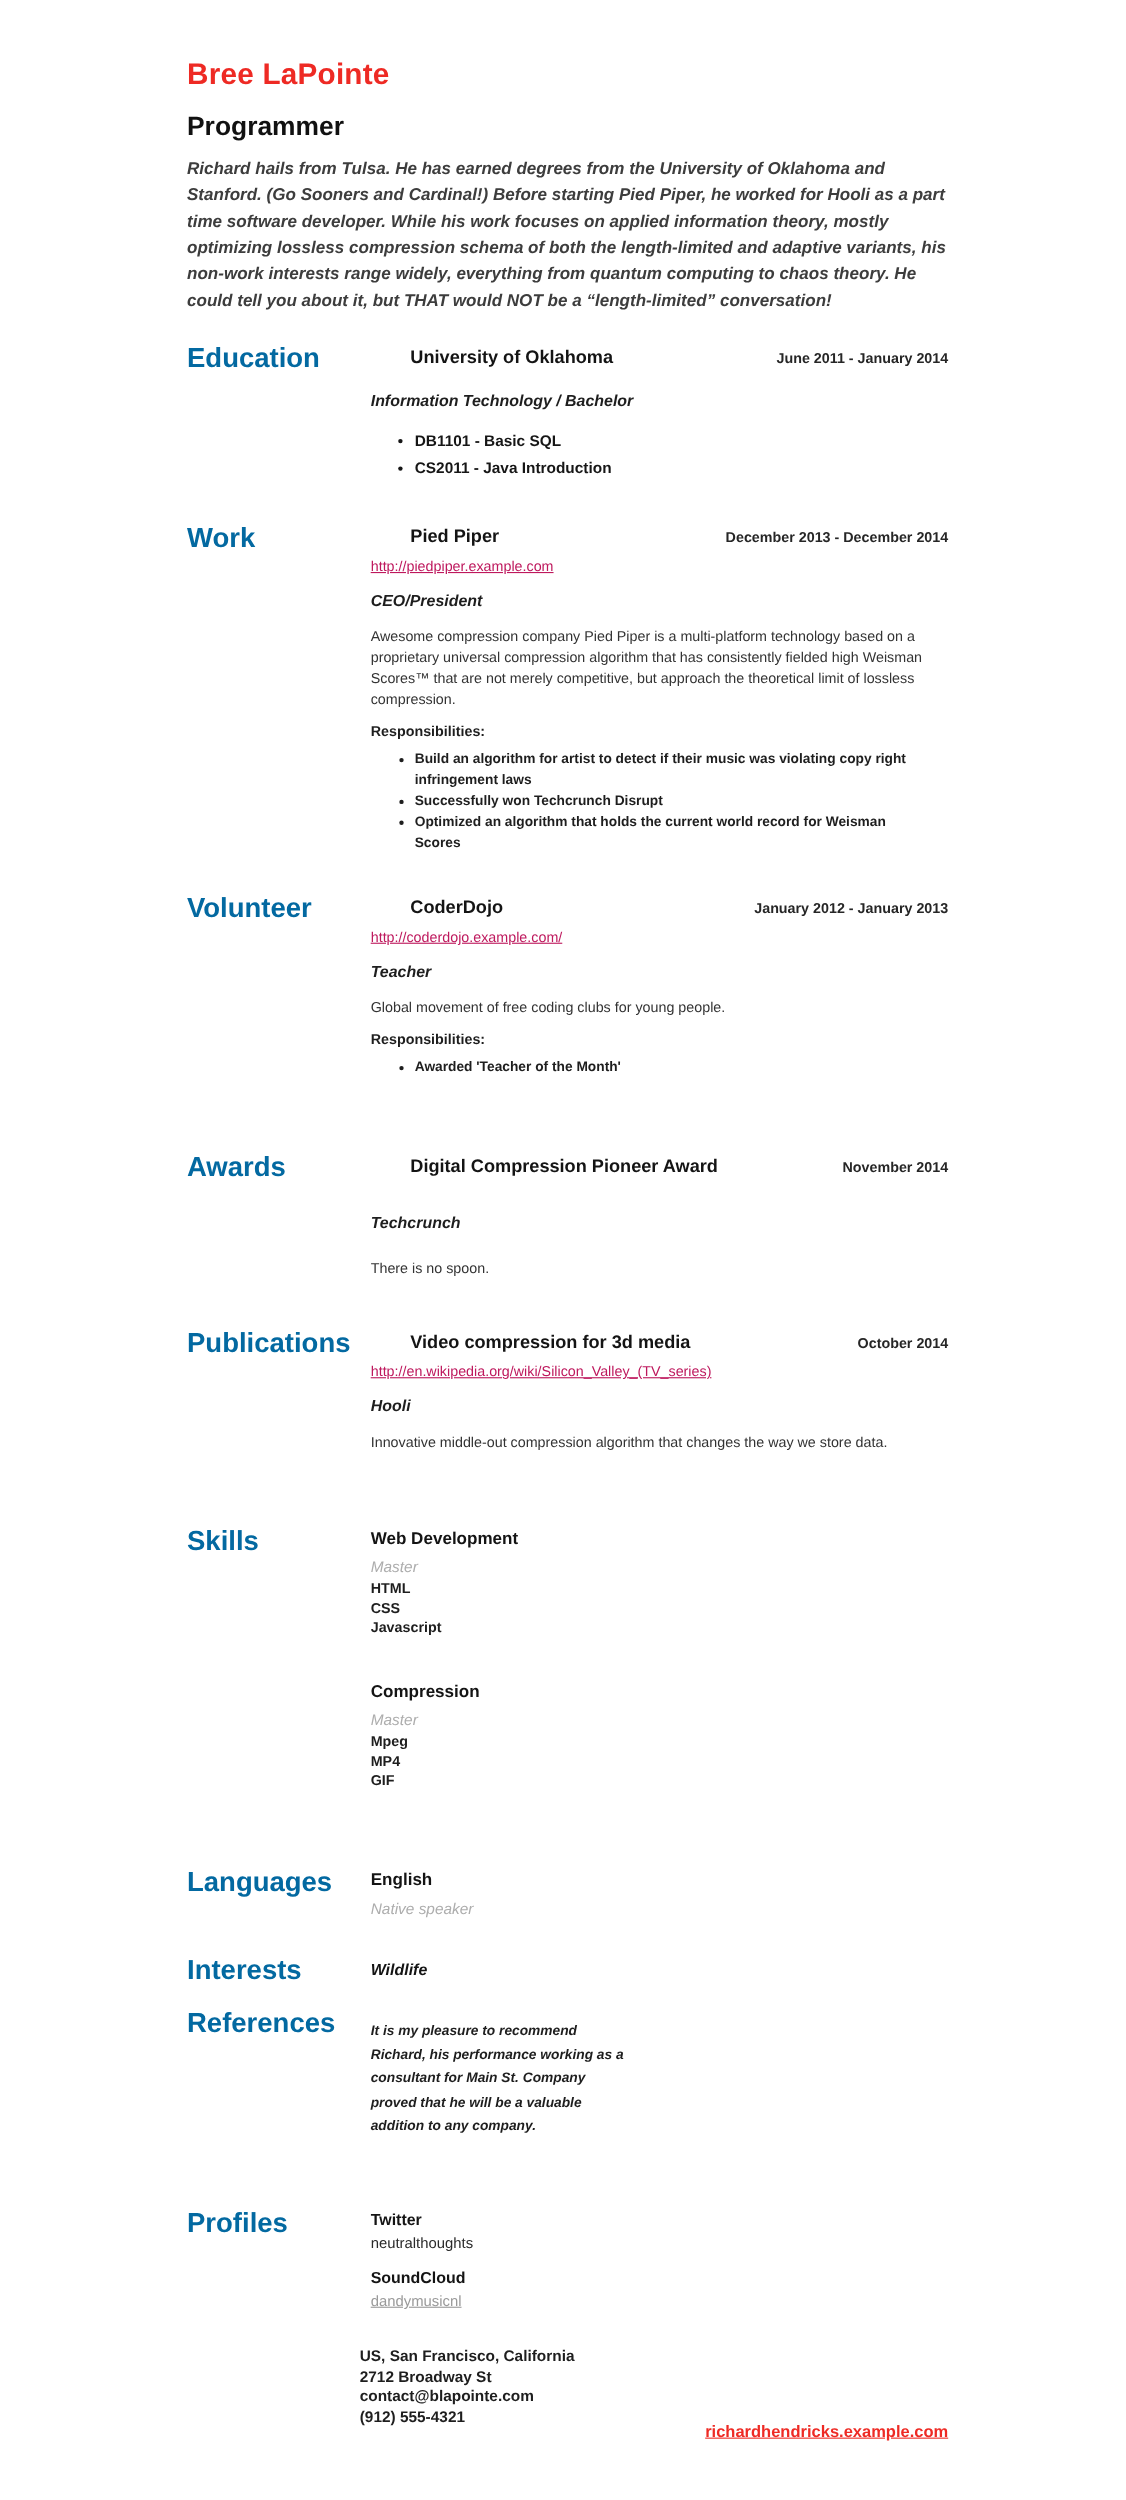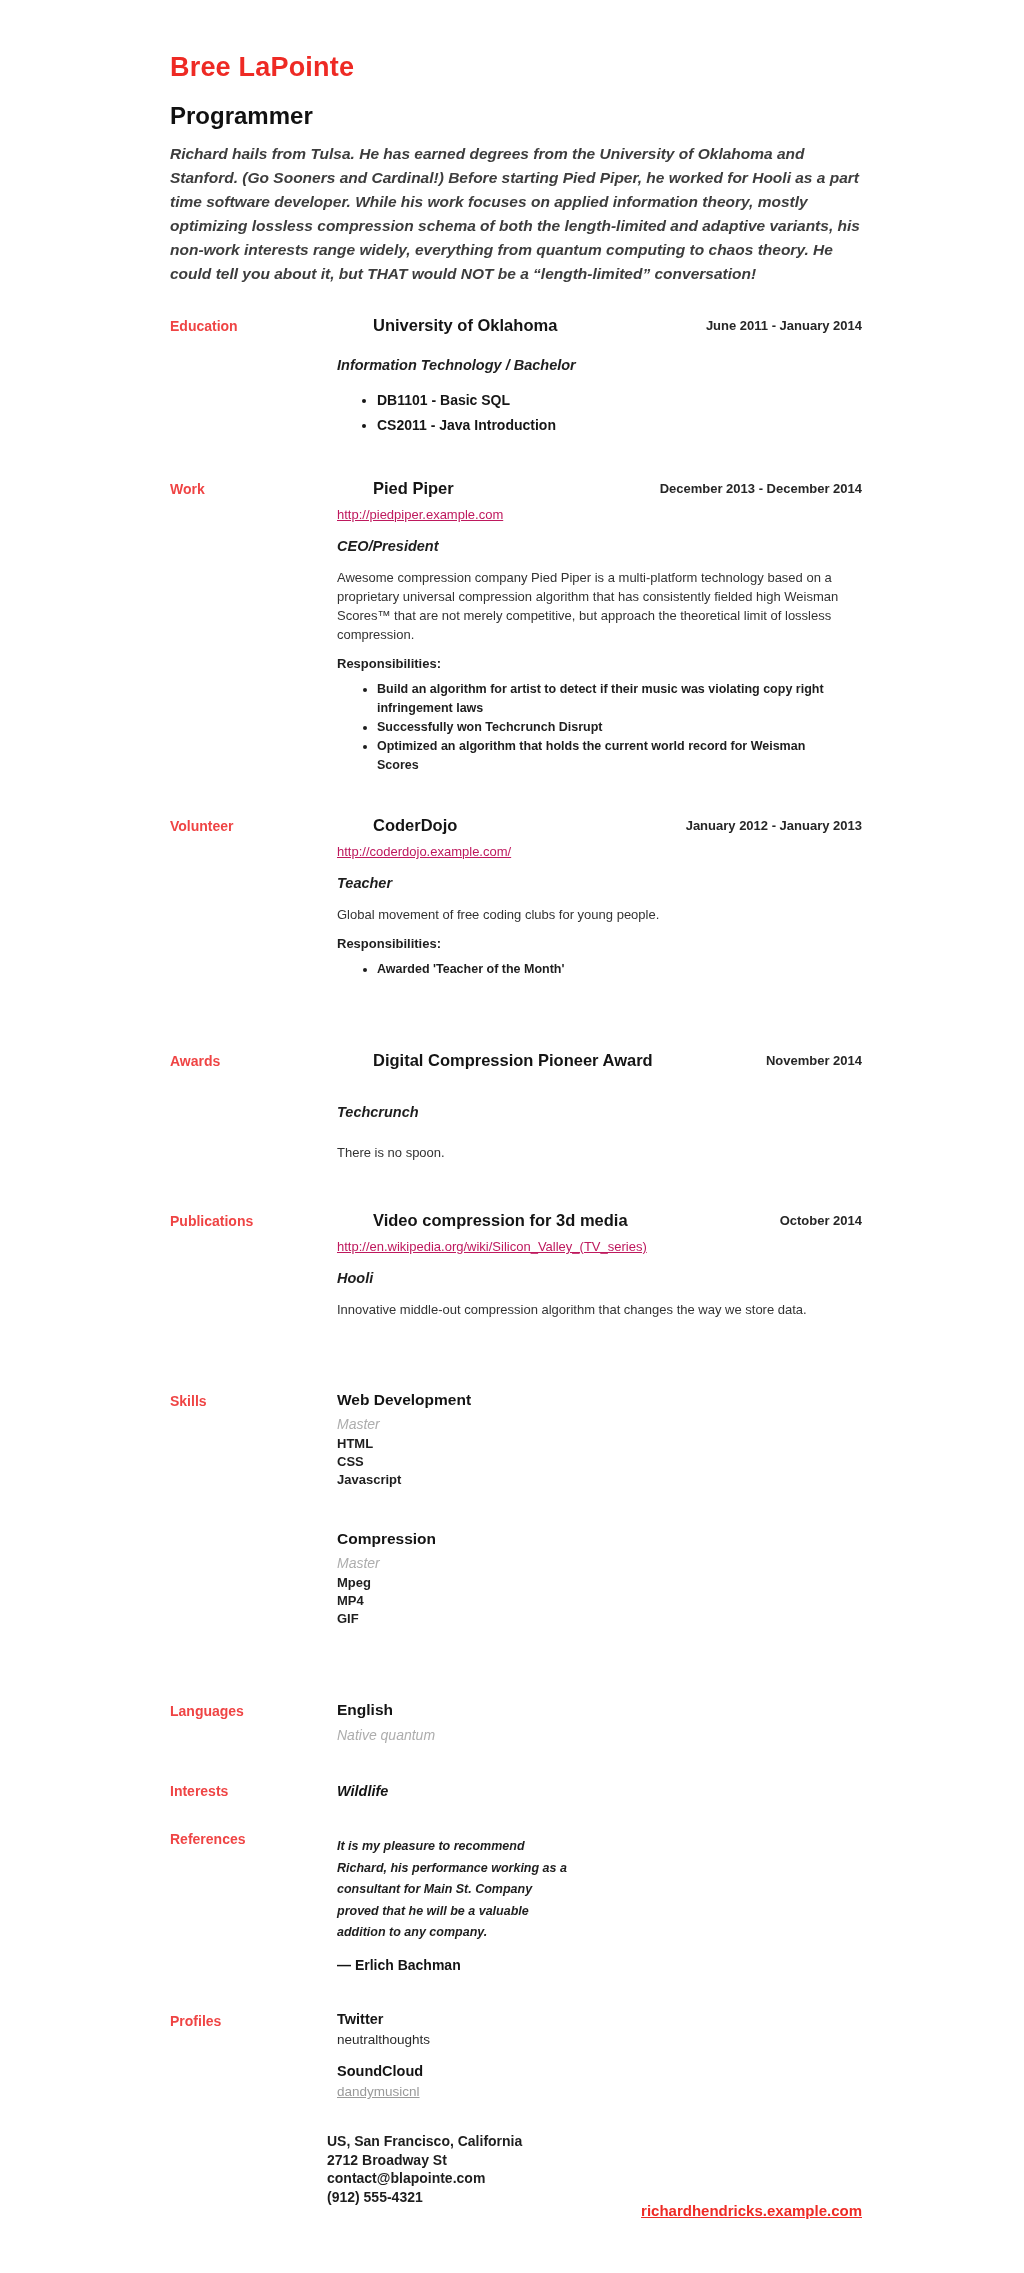--- a/index.html
+++ b/index.html
@@ -7,21 +7,21 @@
   .page{position:relative;width:1024px;height:2273px;background:#fff;overflow:hidden;}
 
   
   .hdr{position:absolute;left:170px;top:46px;width:692px;}
   .name{margin:0;font-size:27px;line-height:42px;font-weight:700;color:#ee2a24;letter-spacing:.2px;}
   .role{margin:14px 0 0;font-size:24px;line-height:28px;font-weight:700;color:#111;}
   .summary{margin:12px 0 0;font-size:15.5px;line-height:24px;font-weight:600;font-style:italic;color:#3d3d3d;}
 
   
   .sec{position:absolute;left:170px;width:692px;}
-  .sec-label{position:absolute;left:0;top:0;font-size:14px;line-height:22px;font-weight:700;color:#ef4444;}
+  .sec-label{position:absolute;left:0;top:0;font-size:25px;line-height:22px;font-weight:700;color:#0369a1;}
   .sec-body{margin-left:167px;position:relative;}
   .row{position:relative;margin-left:36px;}
   .title{font-size:16.5px;line-height:21px;font-weight:700;color:#141414;display:inline-block;}
   .date{position:absolute;right:0;top:3px;font-size:13px;line-height:16px;font-weight:700;color:#262626;text-align:right;}
   .url{display:inline-block;margin-top:8px;font-size:13px;line-height:16px;color:#be185d;text-decoration:underline;cursor:pointer;}
   .pos{margin-top:14px;font-size:14.5px;line-height:18px;font-style:italic;font-weight:600;color:#1e1e1e;}
   .pos.mt-lg{margin-top:32px;}
   .para{margin-top:13px;font-size:13px;line-height:19px;color:#333;max-width:525px;}
   .para.mt-lg{margin-top:22px;}
   .resp{margin-top:10px;font-size:13px;line-height:19px;font-weight:600;color:#1e1e1e;}
@@ -162,36 +162,35 @@
           <div>GIF</div>
         </div>
       </div>
     </div>
   </div>
 
   <div class="sec" style="top:1700px">
     <div class="sec-label">Languages</div>
     <div class="sec-body">
       <div class="skill-name">English</div>
-      <div class="level" style="margin-top:6px">Native quantum</div>
+      <div class="level" style="margin-top:6px">Native speaker</div>
     </div>
   </div>
 
   <div class="sec" style="top:1780px">
     <div class="sec-label">Interests</div>
     <div class="sec-body">
       <div class="interest-name" style="padding-top:2px">Wildlife</div>
     </div>
   </div>
 
   <div class="sec" style="top:1828px">
     <div class="sec-label">References</div>
     <div class="sec-body">
       <div class="quote">It is my pleasure to recommend Richard, his performance working as a consultant for Main St. Company proved that he will be a valuable addition to any company.</div>
-      <div class="ref-author">— Erlich Bachman</div>
     </div>
   </div>
 
   <div class="sec" style="top:2010px">
     <div class="sec-label">Profiles</div>
     <div class="sec-body">
       <div class="profile">
         <div class="network">Twitter</div>
         <div class="username">neutralthoughts</div>
       </div>

